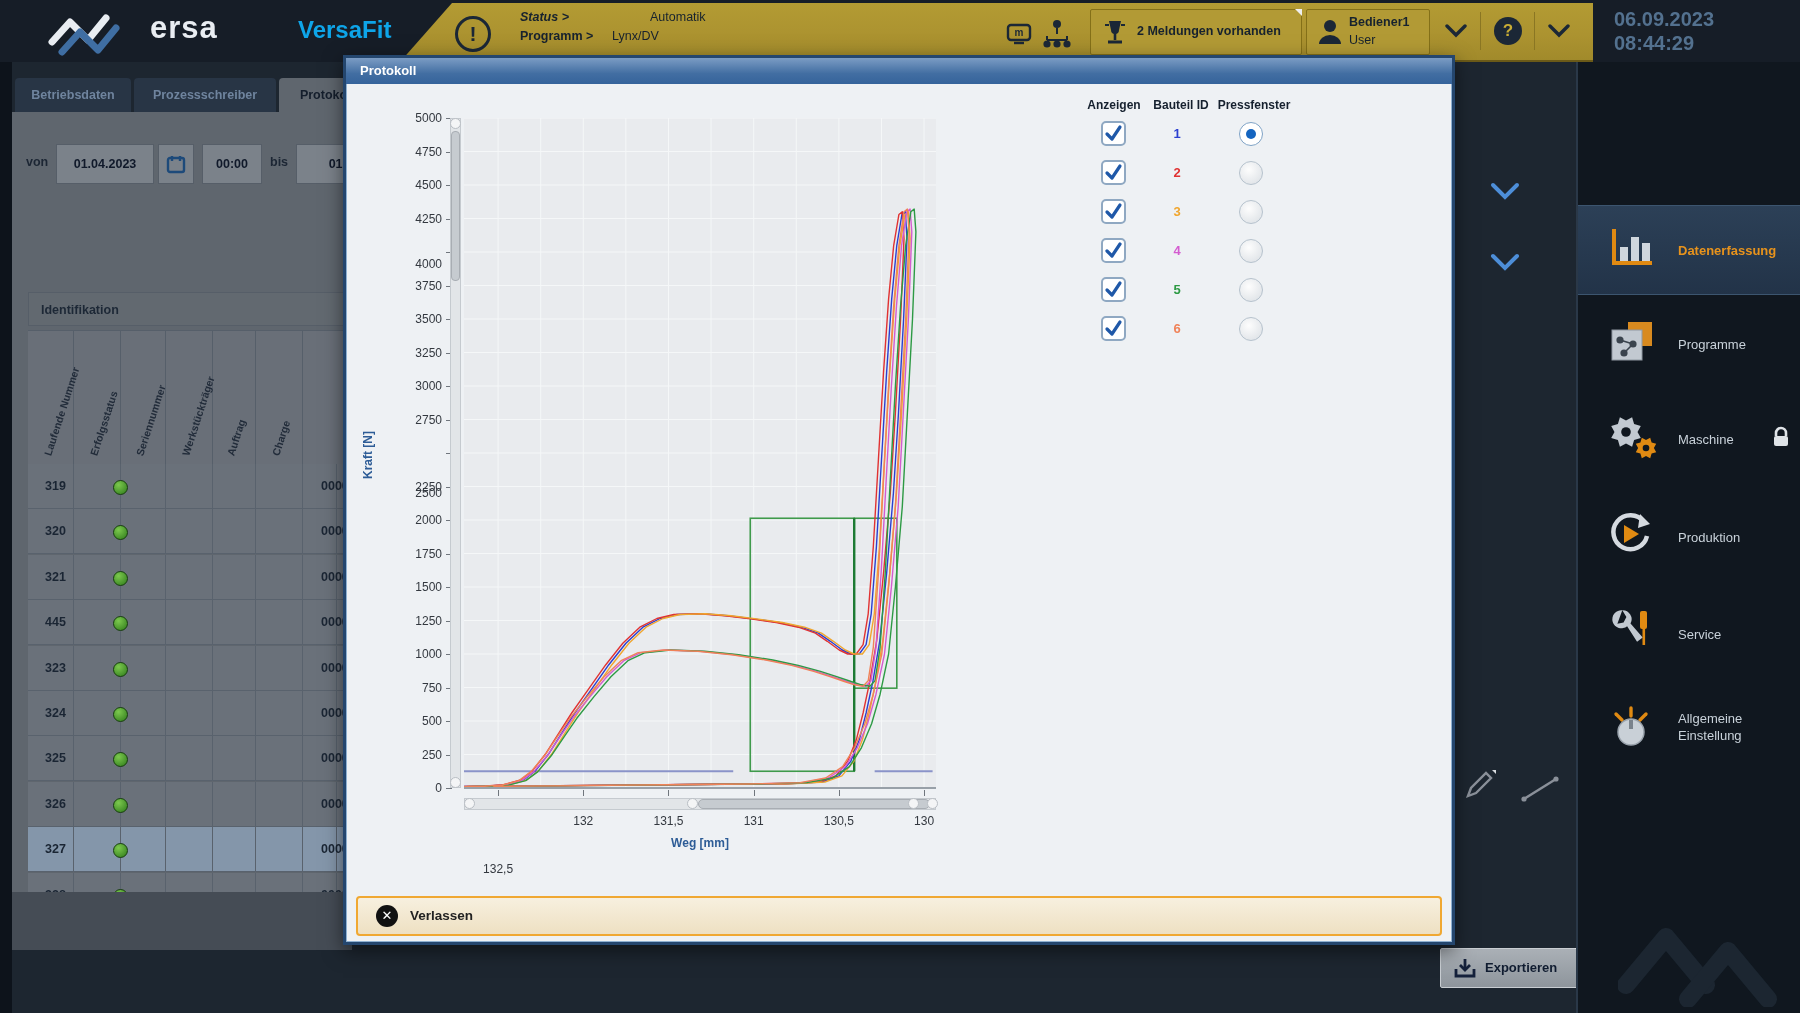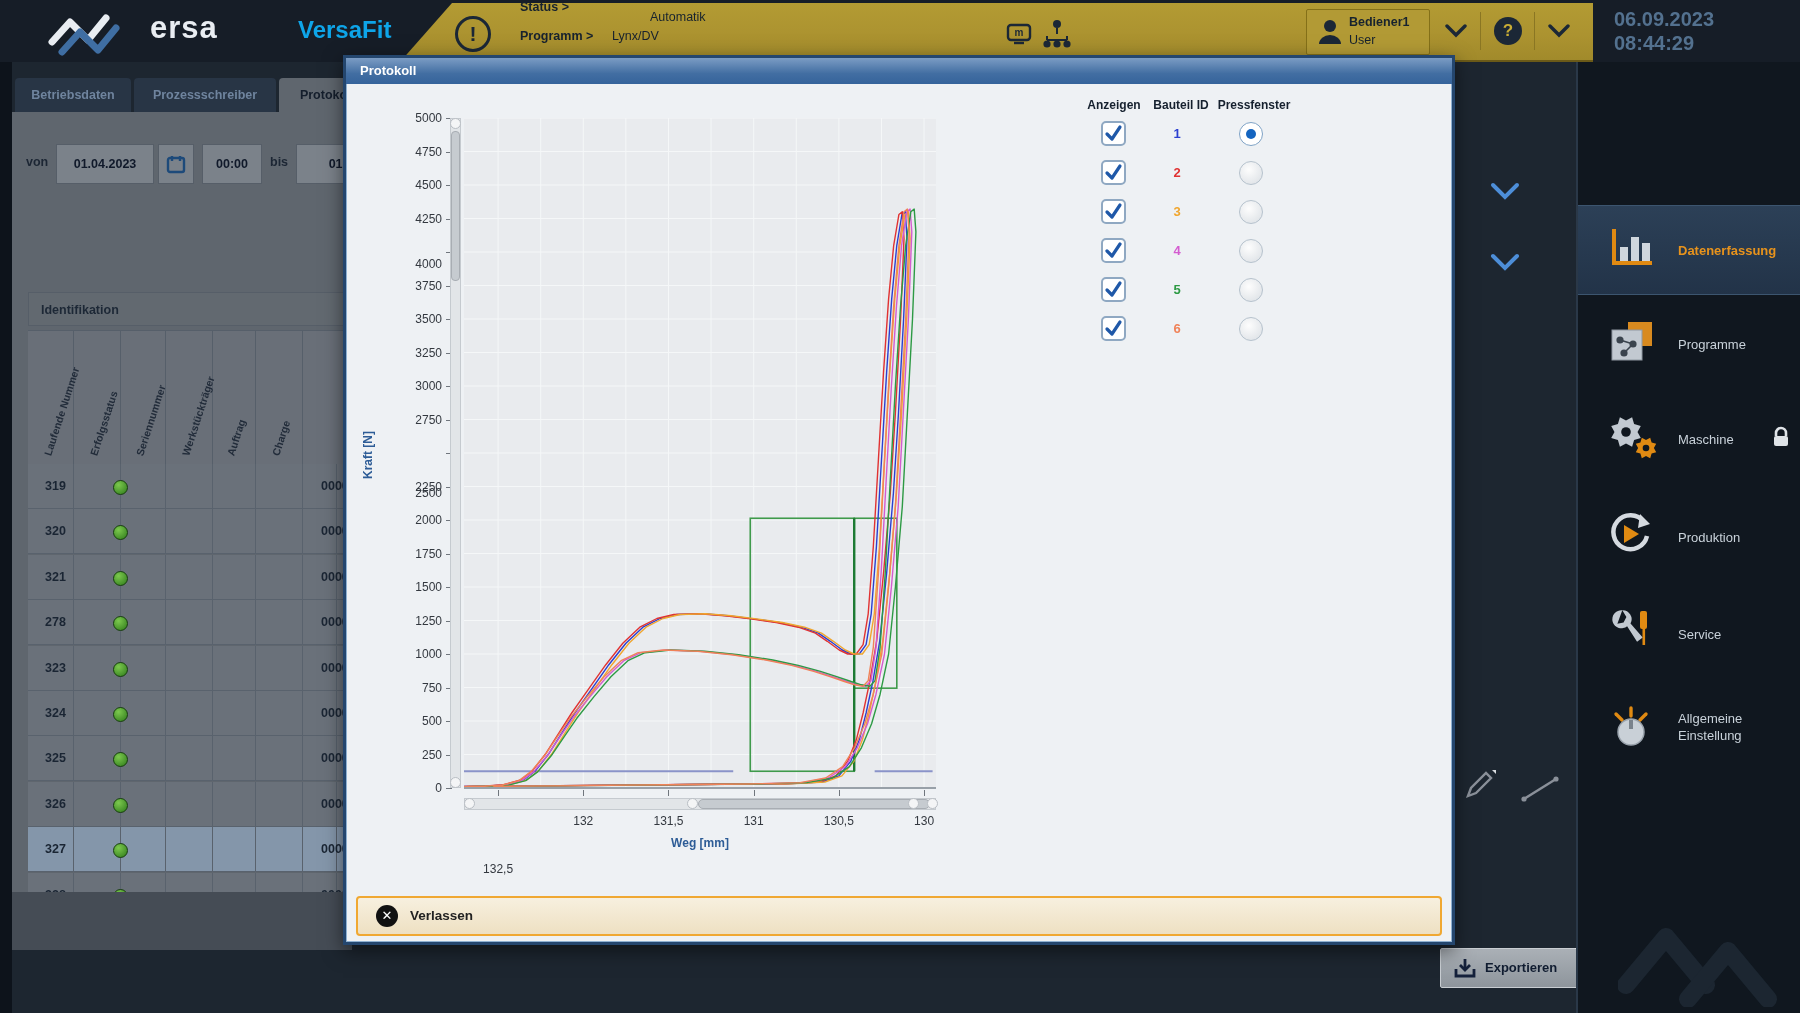--- a/index.html
+++ b/index.html
@@ -118,41 +118,52 @@
   <svg id="logo-zig" class="abs" width="96" height="44">
     <polyline points="4,30 22,10 40,28 58,6" fill="none" stroke="#e9edf2" stroke-width="7" stroke-linecap="round" stroke-linejoin="round"></polyline>
     <polyline points="14,40 32,20 50,38 68,16" fill="none" stroke="#3f6ea3" stroke-width="7" stroke-linecap="round" stroke-linejoin="round"></polyline>
   </svg>
   <div id="logo-text" class="abs">ersa</div>
   <div id="product-name" class="abs">VersaFit</div>
 
   <div id="banner" class="abs"></div>
   <div id="excl-circle" class="abs">!</div>
 
-  <div class="abs banner-txt banner-lbl" style="left:520px;top:0;z-index:21;">Status &gt;</div>
+  <div class="abs banner-txt banner-lbl" style="left:520px;top:10px;z-index:21;font-style:italic;">Status &gt;</div>
   <div class="abs banner-txt" style="left:650px;top:10px;z-index:21;">Automatik</div>
   <div class="abs banner-txt banner-lbl" style="left:520px;top:29px;z-index:21;">Programm &gt;</div>
   <div class="abs banner-txt" style="left:612px;top:29px;z-index:21;">Lynx/DV</div>
 
   <svg class="abs" style="left:1005px;top:22px;z-index:21;" width="28" height="24">
     <rect x="3" y="3" width="22" height="15" rx="3" fill="none" stroke="#1b2736" stroke-width="2.4"></rect>
     <text x="14" y="14" text-anchor="middle" font-size="10" font-weight="bold" fill="#1b2736">m</text>
     <line x1="9" y1="21" x2="19" y2="21" stroke="#1b2736" stroke-width="2.4"></line>
   </svg>
   <svg class="abs" style="left:1042px;top:18px;z-index:21;" width="30" height="32">
     <circle cx="15" cy="6" r="4" fill="#1b2736"></circle>
     <line x1="15" y1="10" x2="15" y2="16" stroke="#1b2736" stroke-width="2"></line>
     <line x1="5" y1="22" x2="25" y2="22" stroke="#1b2736" stroke-width="2"></line>
     <line x1="5" y1="18" x2="5" y2="22" stroke="#1b2736" stroke-width="2"></line>
     <line x1="25" y1="18" x2="25" y2="22" stroke="#1b2736" stroke-width="2"></line>
     <circle cx="5" cy="26" r="3.6" fill="#1b2736"></circle>
     <circle cx="15" cy="26" r="3.6" fill="#1b2736"></circle>
     <circle cx="25" cy="26" r="3.6" fill="#1b2736"></circle>
   </svg>
 
+  <div class="abs gold-box" style="left:1090px;top:9px;width:210px;height:44px;">
+    <div class="notch"></div>
+    <svg class="abs" style="left:12px;top:8px;" width="24" height="28">
+      <path d="M6,3 h12 l-2,9 a4,4 0 0 1 -8,0 Z" fill="#1b2736"></path>
+      <line x1="12" y1="14" x2="12" y2="22" stroke="#1b2736" stroke-width="2.6"></line>
+      <line x1="5" y1="24" x2="19" y2="24" stroke="#1b2736" stroke-width="3"></line>
+      <line x1="2" y1="7" x2="6" y2="7" stroke="#1b2736" stroke-width="2"></line>
+      <line x1="18" y1="7" x2="22" y2="7" stroke="#1b2736" stroke-width="2"></line>
+    </svg>
+    <div class="abs banner-txt banner-lbl" style="left:46px;top:14px;">2 Meldungen vorhanden</div>
+  </div>
 
   <div class="abs gold-box" style="left:1306px;top:9px;width:122px;height:44px;">
     <svg class="abs" style="left:10px;top:8px;" width="26" height="28">
       <circle cx="13" cy="8" r="6" fill="#1b2736"></circle>
       <path d="M2,26 a11,9 0 0 1 22,0 Z" fill="#1b2736"></path>
     </svg>
     <div class="abs banner-txt banner-lbl" style="left:42px;top:5px;">Bediener1</div>
     <div class="abs banner-txt" style="left:42px;top:23px;">User</div>
   </div>
 
@@ -255,21 +266,21 @@
           <div class="rowval">0000</div>
         </div>
         <div class="trow" style="top: 136.2px;">
           <div class="tcellb" style="left: 0px; width: 45px;"></div>
           <div class="tcellb" style="left: 45px; width: 47px;"></div>
           <div class="tcellb" style="left: 92px; width: 45px;"></div>
           <div class="tcellb" style="left: 137px; width: 47px;"></div>
           <div class="tcellb" style="left: 184px; width: 43px;"></div>
           <div class="tcellb" style="left: 227px; width: 47px;"></div>
           <div class="tcellb" style="left: 274px; width: 34px;"></div>
-          <div class="rownr">278</div>
+          <div class="rownr">445</div>
           <div class="okdot"></div>
           <div class="rowval">0000</div>
         </div>
         <div class="trow" style="top: 181.6px;">
           <div class="tcellb" style="left: 0px; width: 45px;"></div>
           <div class="tcellb" style="left: 45px; width: 47px;"></div>
           <div class="tcellb" style="left: 92px; width: 45px;"></div>
           <div class="tcellb" style="left: 137px; width: 47px;"></div>
           <div class="tcellb" style="left: 184px; width: 43px;"></div>
           <div class="tcellb" style="left: 227px; width: 47px;"></div>

